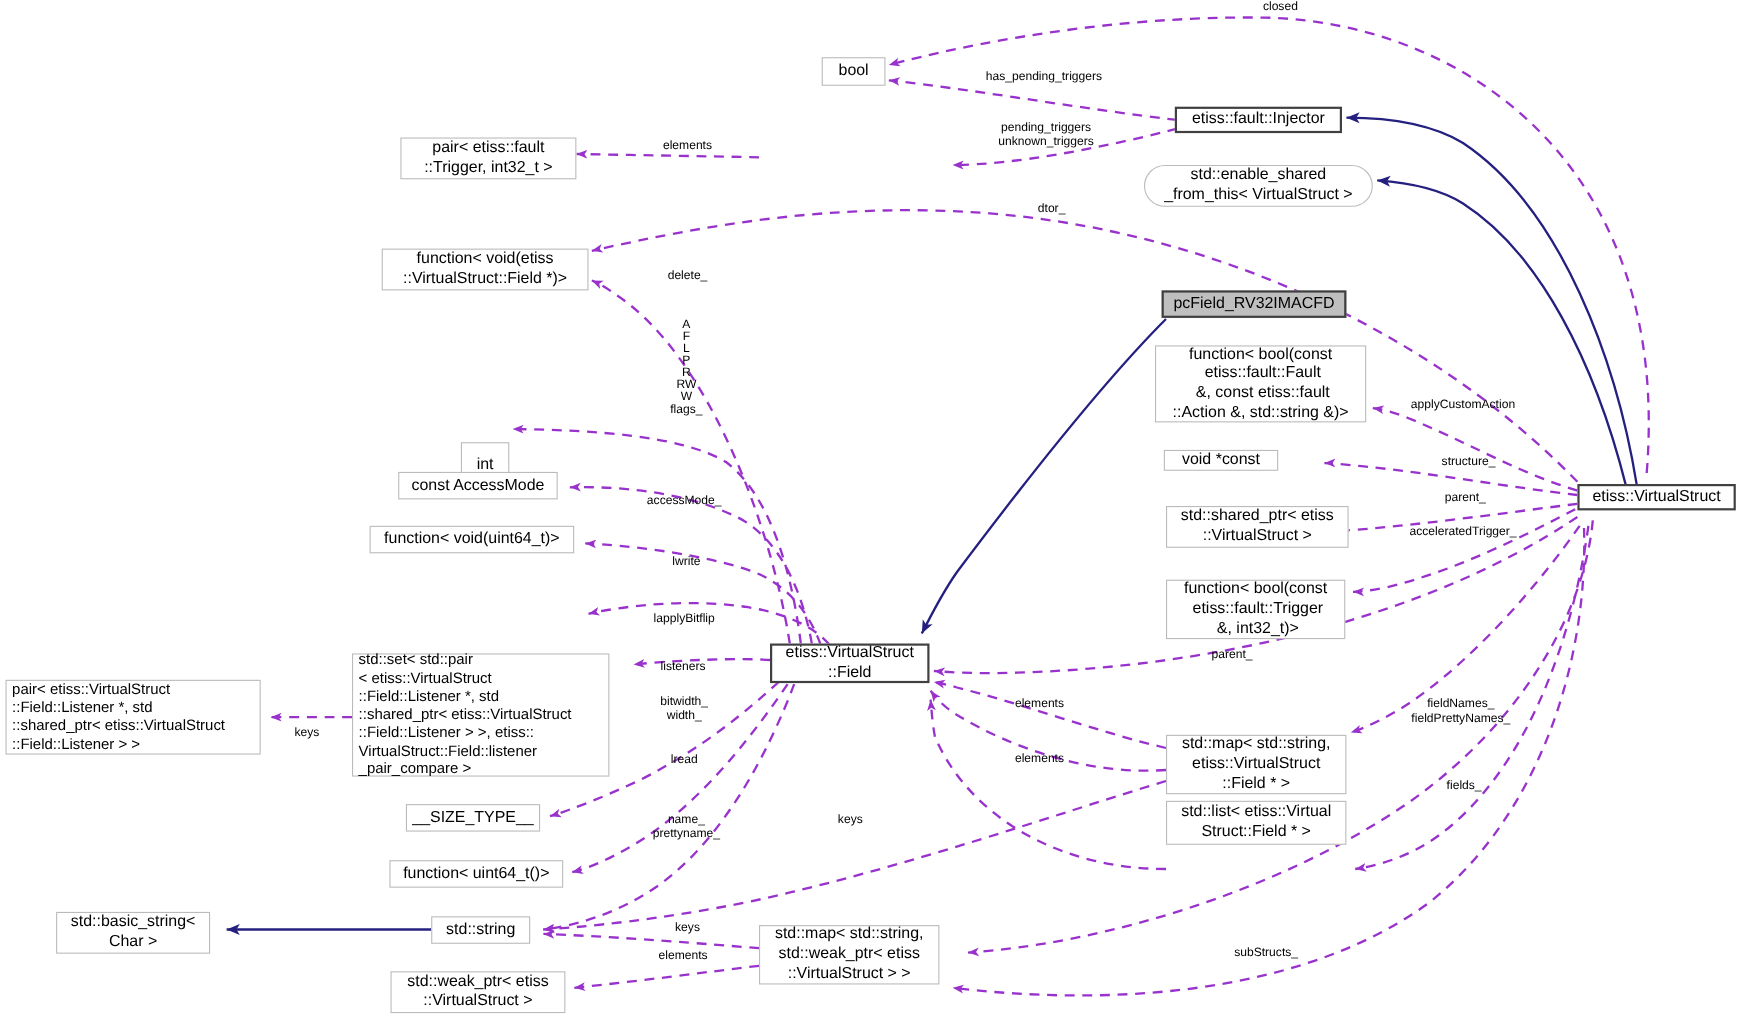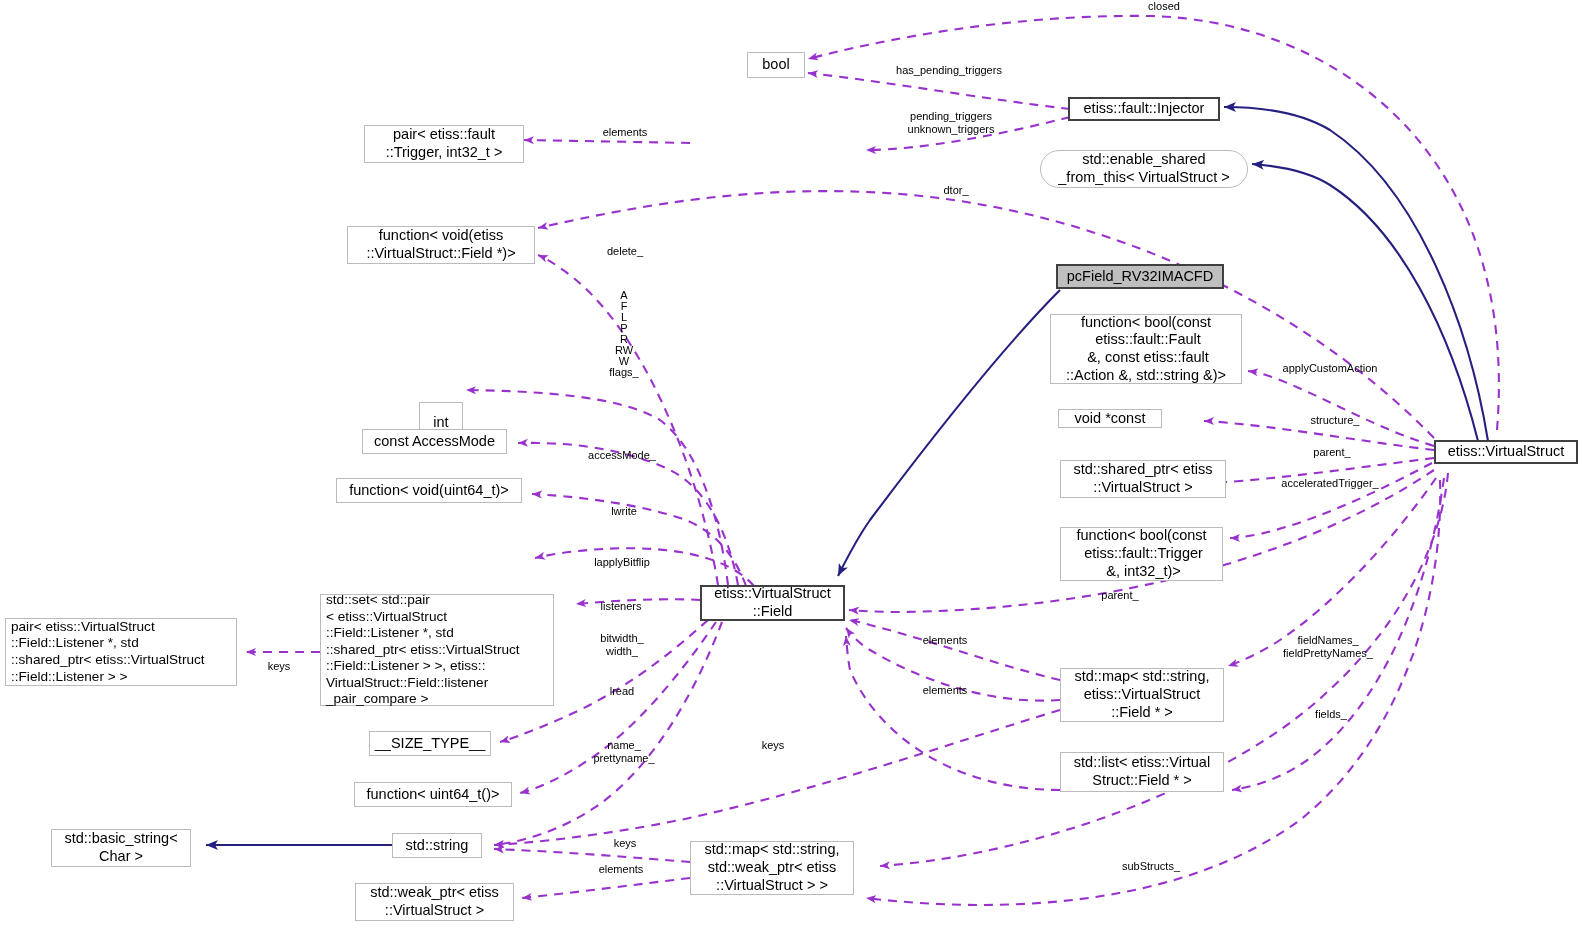--- a/index.html
+++ b/index.html
@@ -203,21 +203,21 @@
 ::Field::Listener *, std
 ::shared_ptr&lt; etiss::VirtualStruct
 ::Field::Listener &gt; &gt;</div>
 
   <div class="node" style="left:1060px; top:668px; width:164px; height:54px;">std::map&lt; std::string,
 etiss::VirtualStruct
 ::Field * &gt;</div>
 
   <div class="node" style="left:369px; top:731px; width:122px; height:25px;">__SIZE_TYPE__</div>
 
-  <div class="node" style="left:1060px; top:752px; width:164px; height:40px;">std::list&lt; etiss::Virtual
+  <div class="node" style="left:1060px; top:728px; width:164px; height:40px;">std::list&lt; etiss::Virtual
 Struct::Field * &gt;</div>
 
   <div class="node" style="left:354px; top:782px; width:158px; height:25px;">function&lt; uint64_t()&gt;</div>
 
   <div class="node" style="left:51px; top:829px; width:140px; height:38px;">std::basic_string&lt;
 Char &gt;</div>
 
   <div class="node" style="left:392px; top:833px; width:90px; height:25px;">std::string</div>
 
   <div class="node" style="left:690px; top:841px; width:164px; height:54px;">std::map&lt; std::string,

